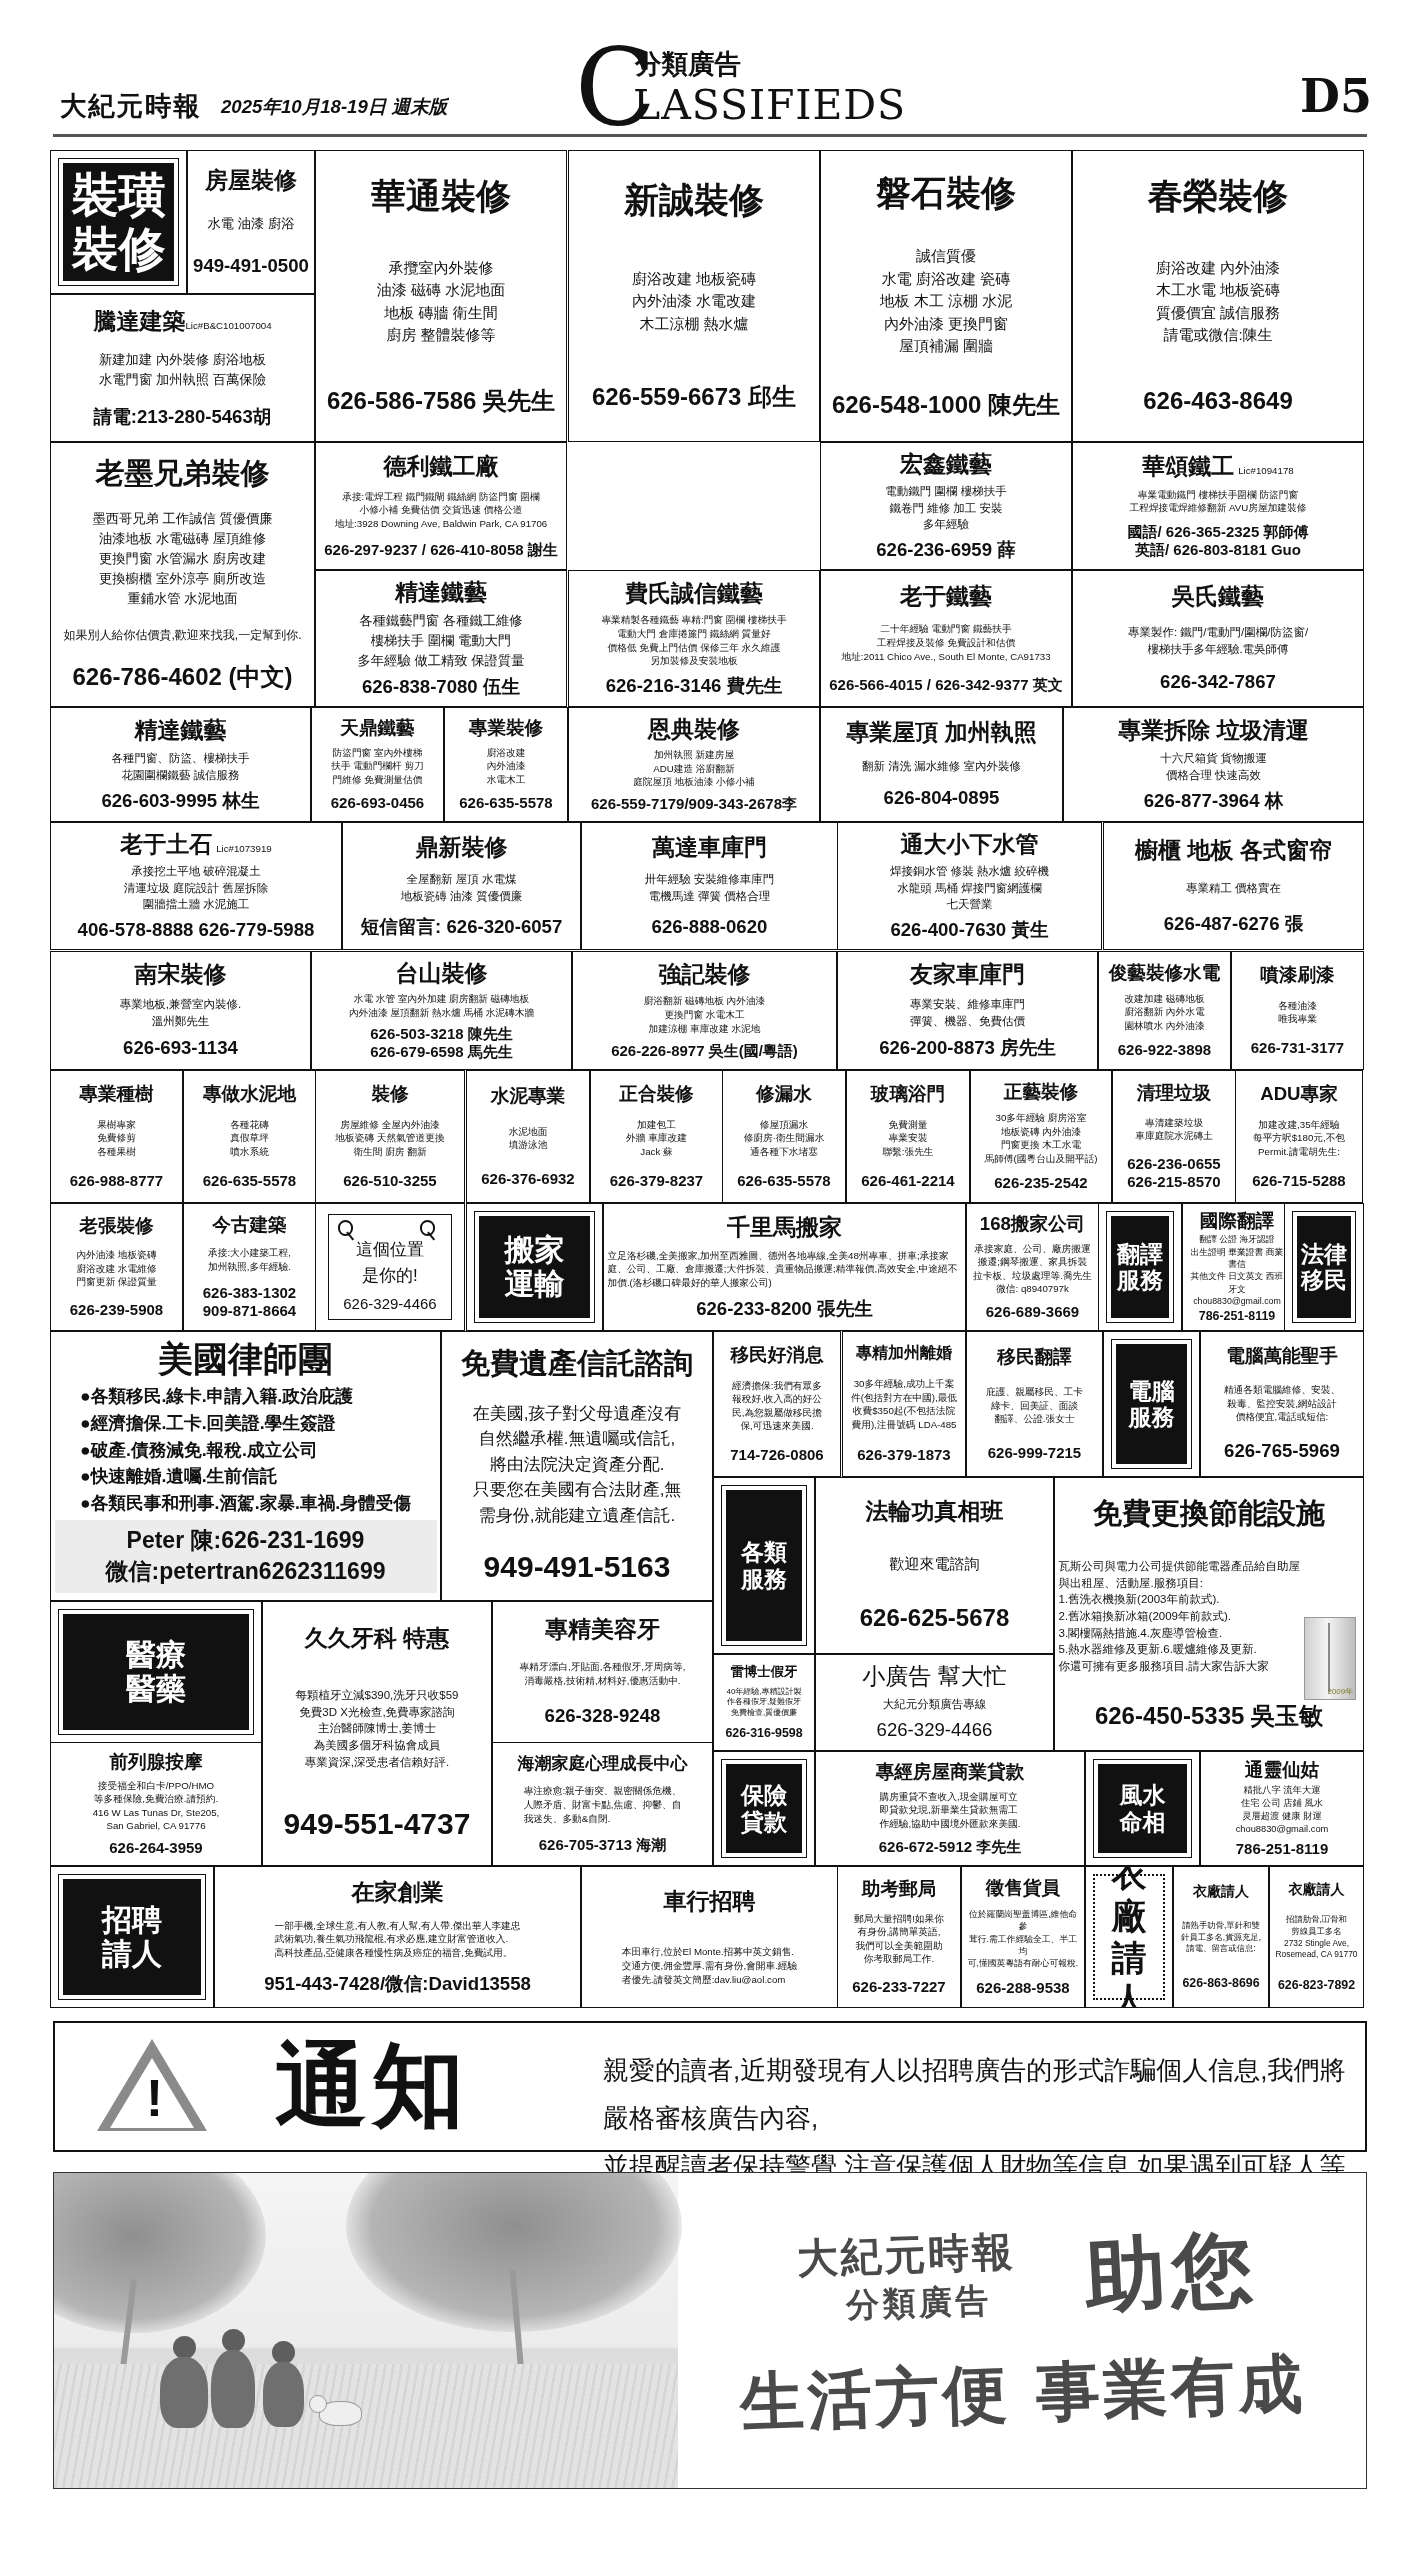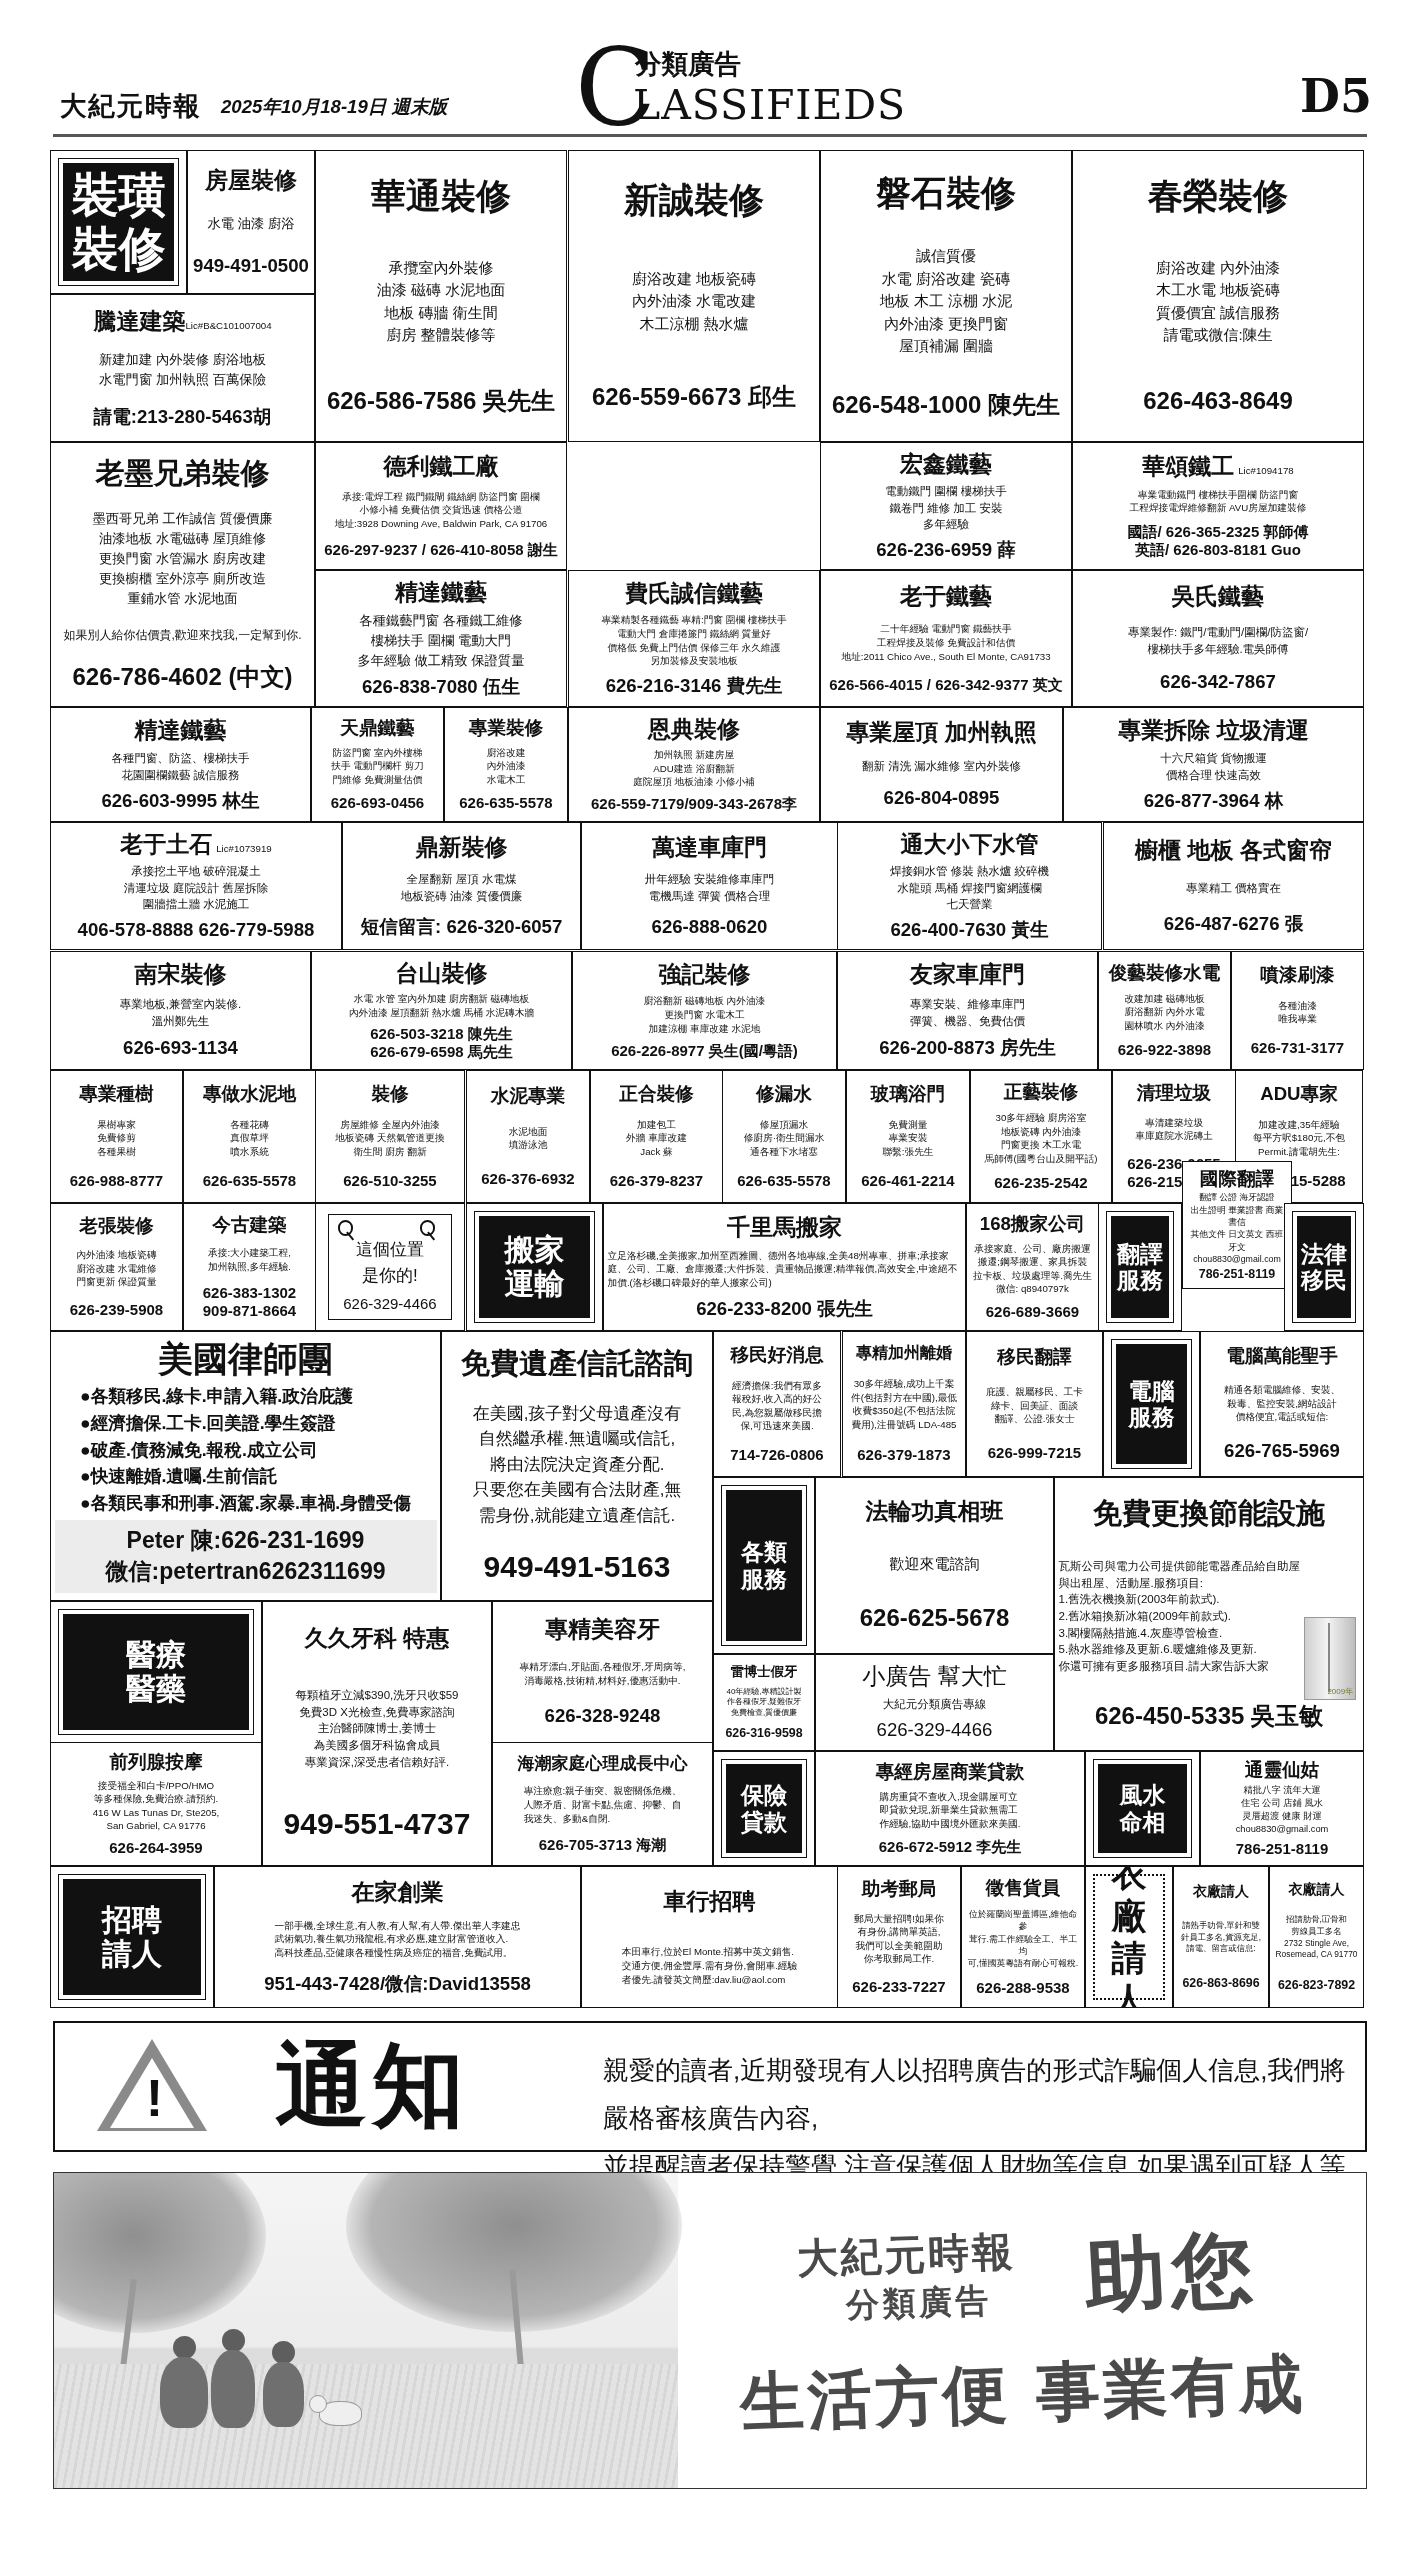--- a/index.html
+++ b/index.html
@@ -434,21 +434,21 @@
     <div class="ph ph-sm">626-689-3669</div>
   </div>
   <div class="cell logoCell logo-sm" style="left:1048px;top:1053px;width:84px;height:128px">
     <div class="logoBox">
         <div class="logoInner">
           <span>翻譯</span>
           <span>服務</span>
         </div>
       </div>
   </div>
-  <div class="cell" style="left:1132px;top:1011px;width:110px;height:128px">
+  <div class="cell" style="left:1132px;top:1053px;width:110px;height:128px">
     <div class="t t-sm">國際翻譯</div>
     <div class="body b-xs" style="font-size:8.8px">翻譯 公證 海牙認證
 出生證明 畢業證書 商業書信
 其他文件 日文英文 西班牙文
 chou8830@gmail.com</div>
     <div class="ph ph-xs">786-251-8119</div>
   </div>
   <div class="cell logoCell logo-sm" style="left:1234px;top:1053px;width:80px;height:128px">
     <div class="logoBox">
         <div class="logoInner">

